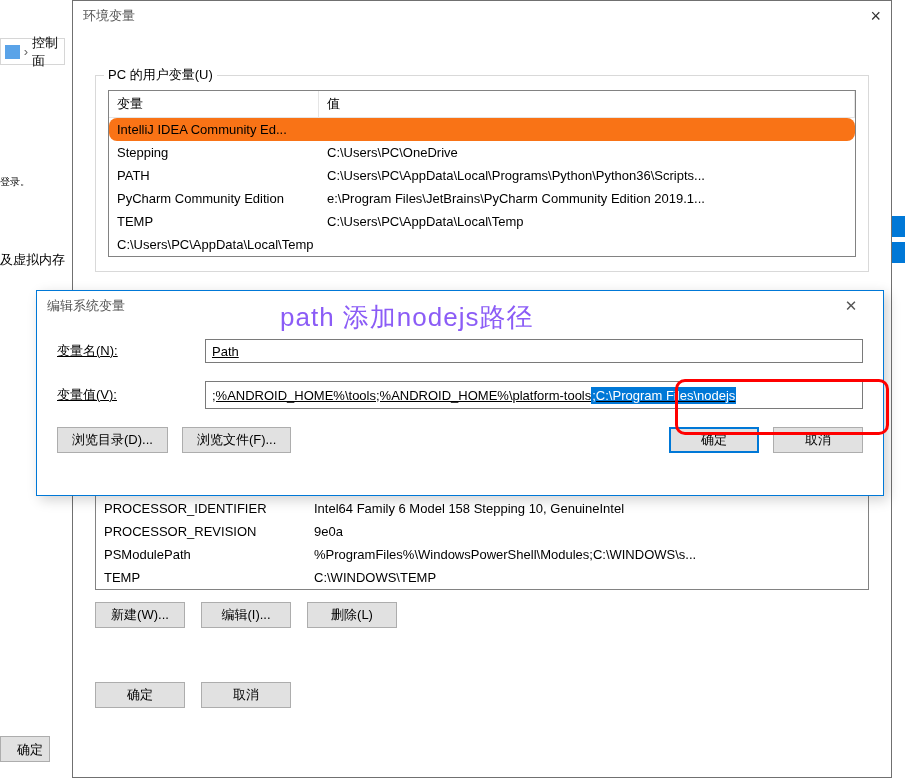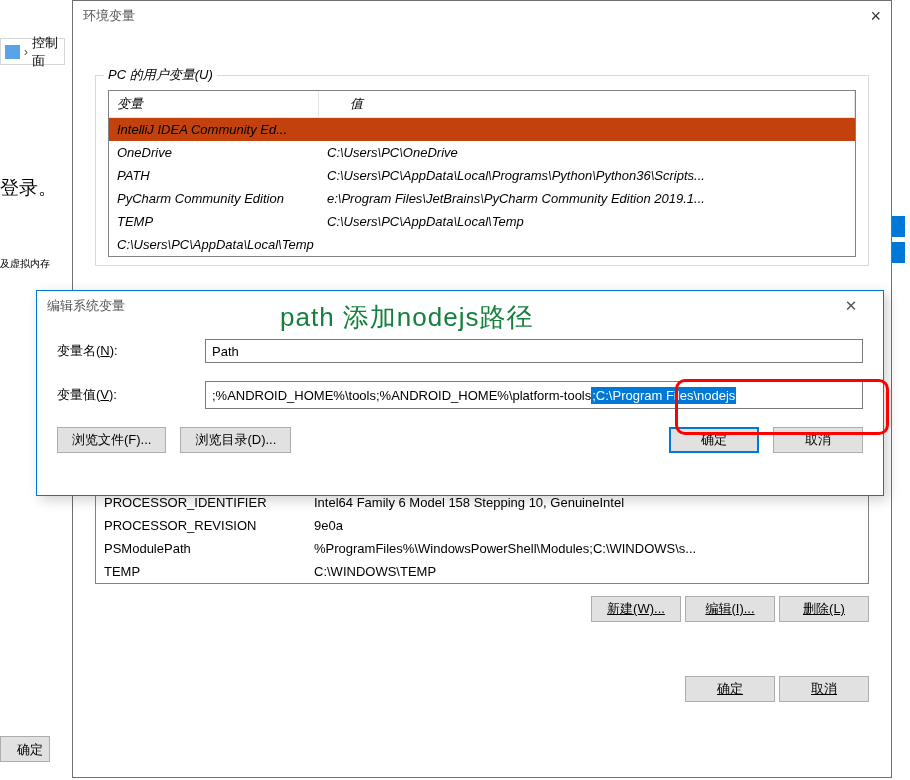--- a/index.html
+++ b/index.html
@@ -2,68 +2,68 @@
 <html><head>
 <meta charset="utf-8">
 <style>
   * { box-sizing: border-box; font-family: "Microsoft YaHei", "Segoe UI", sans-serif; font-size: 13px; }
   body { margin: 0; width: 910px; height: 780px; background: #fff; overflow: hidden; position: relative; color: #000; }
 
   
   .bg-bar { position: absolute; left: 0; width: 65px; top: 38px; height: 27px; border: 1px solid #d6d6d6; background: #fff; display:flex; align-items:center; padding-left:4px; }
   .bg-bar .sq { width:18px; height:14px; background:#5aa3e8; margin-right:4px; }
   .bg-bar .ar { color:#666; margin-right:4px; }
-  .bg-login { position: absolute; left: 0; top: 175px; font-size:19px; }
-  .bg-misc  { position: absolute; left: 0; top: 257px; font-size:10px; }
+  .bg-login { position: absolute; left: 0; top: 175px; font-size:10px; }
+  .bg-misc  { position: absolute; left: 0; top: 251px; font-size:13px; }
   .bg-right-edge { position:absolute; right:0; width:26px; height:740px; top:0; background:#fff; }
   .win-logo { position:absolute; right:0; top:215px; width:50px; }
   .win-logo div { display:inline-block; width:21px; height:21px; background:#0078d7; margin:1px; }
   .bg-ok-btn { position:absolute; left:0; bottom:18px; width:50px; height:26px; border:1px solid #adadad; background:#e1e1e1; text-align:right; padding:4px 6px 0 0; }
 
   
   .dlg-main {
     position: absolute; left: 72px; top: 0; width: 820px; height: 778px;
     background: #fff; border: 1px solid #707070;
   }
   .titlebar { height: 30px; display:flex; align-items:center; padding:0 10px; color:#555; justify-content:space-between; }
   .titlebar .close { font-size:18px; color:#333; }
   .dlg-body { padding: 8px 22px 16px 22px; }
 
-  .group { border:1px solid #d9d9d9; padding: 10px 12px 8px 12px; margin-top: 36px; position:relative;font-style:italic; }
+  .group { border:1px solid #d9d9d9; padding: 10px 12px 14px 12px; margin-top: 36px; position:relative; }
   .group-label { position:absolute; top:-10px; left:8px; background:#fff; padding:0 4px; }
   .tbl { border:1px solid #828282; margin-top:4px; }
-  .tbl-head { display:flex; background:#fff; border-bottom:1px solid #e5e5e5;gap:23px; }
+  .tbl-head { display:flex; background:#fff; border-bottom:1px solid #e5e5e5; }
   .tbl-head div { padding:4px 8px; border-right:1px solid #e5e5e5; }
   .col-var   { width:210px; flex:0 0 210px; }
   .col-val   { flex:1; }
   .tbl-body .row { display:flex; padding:2px 0; }
-  .tbl-body .row.sel { background:#c2410c; }
+  .tbl-body .row.sel { background:#f97316;border-radius:8px; }
   .tbl-body .row div { padding:2px 8px; white-space:nowrap; overflow:hidden; text-overflow:ellipsis; }
-  .btn-row { display:flex; justify-content:flex-end; gap:4px; margin-top:12px;text-decoration:underline; }
+  .btn-row { display:flex; justify-content:flex-start; gap:16px; margin-top:12px; }
   .btn { min-width:90px; height:26px; background:#e1e1e1; border:1px solid #adadad; padding:0 14px; cursor:pointer; }
 
   
   .dlg-edit {
     position:absolute; left:36px; top:290px; width:848px; height:206px;
     background:#fff; border:1px solid #0078d7; box-shadow: 4px 4px 12px rgba(0,0,0,0.18);
   }
   .dlg-edit .titlebar { height:30px; }
   .dlg-edit .close-x { width:44px; text-align:center; font-size:15px; }
   .edit-body { padding: 18px 20px 14px 20px; }
-  .form-row { display:flex; align-items:center; margin-bottom:18px; }
+  .form-row { display:flex; align-items:center; margin-bottom:18px;text-decoration:underline; }
   .form-label { width:148px; }
   .form-label u { text-decoration: underline; }
   .txt { flex:1; height:24px; border:1px solid #7a7a7a; padding:2px 6px; font-size:13px; background:#fff; }
   .edit-btn-row { display:flex; justify-content:space-between; margin-top:6px; }
   .edit-btn-row .left  { display:flex; gap:14px; }
   .edit-btn-row .right { display:flex; gap:14px; }
   .btn-primary { border:2px solid #0078d7; }
 
   .annotation {
-    position:absolute; left:280px; top:300px; color:#15803d;
+    position:absolute; left:280px; top:300px; color:#8b5cf6;
     font-size:26px; font-weight:400; letter-spacing:1px; white-space:nowrap;
   }
   .callout {
     position:absolute; left:675px; top:379px; width:214px; height:56px;
     border:3px solid #ff0000; border-radius:10px; pointer-events:none;
   }
 
   
   .value-wrap { flex:1; height:28px; border:1px solid #7a7a7a; padding:2px 6px; display:flex; align-items:center; overflow:hidden; white-space:nowrap; }
   .sel-span { background:#0078d7; color:#fff; padding:1px 1px; }
@@ -97,21 +97,21 @@
       <div class="tbl">
         <div class="tbl-head">
           <div class="col-var">变量</div>
           <div class="col-val">值</div>
         </div>
         <div class="tbl-body" id="user-rows">
             <div class="row sel">
               <div class="col-var">IntelliJ IDEA Community Ed...</div>
             </div>
             <div class="row">
-              <div class="col-var">OneDrive</div>
+              <div class="col-var">Stepping</div>
               <div class="col-val">C:\Users\PC\OneDrive</div>
             </div>
             <div class="row">
               <div class="col-var">PATH</div>
               <div class="col-val">C:\Users\PC\AppData\Local\Programs\Python\Python36\Scripts...</div>
             </div>
             <div class="row">
               <div class="col-var">PyCharm Community Edition</div>
               <div class="col-val">e:\Program Files\JetBrains\PyCharm Community Edition 2019.1...</div>
             </div>
@@ -182,22 +182,22 @@
       <span class="form-label">
         <span>变量值(</span><u>V</u><span>):</span>
       </span>
       <div class="value-wrap">
         <span>;%ANDROID_HOME%\tools;%ANDROID_HOME%\platform-tools</span>
           <span class="sel-span">;C:\Program Files\nodejs</span>
       </div>
     </div>
     <div class="edit-btn-row">
       <div class="left">
+        <button class="btn">浏览目录(D)...</button>
         <button class="btn">浏览文件(F)...</button>
-        <button class="btn">浏览目录(D)...</button>
       </div>
       <div class="right">
         <button class="btn btn-primary">确定</button>
         <button class="btn">取消</button>
       </div>
     </div>
   </div>
 </div>
 
 <div class="annotation">path 添加nodejs路径</div>

